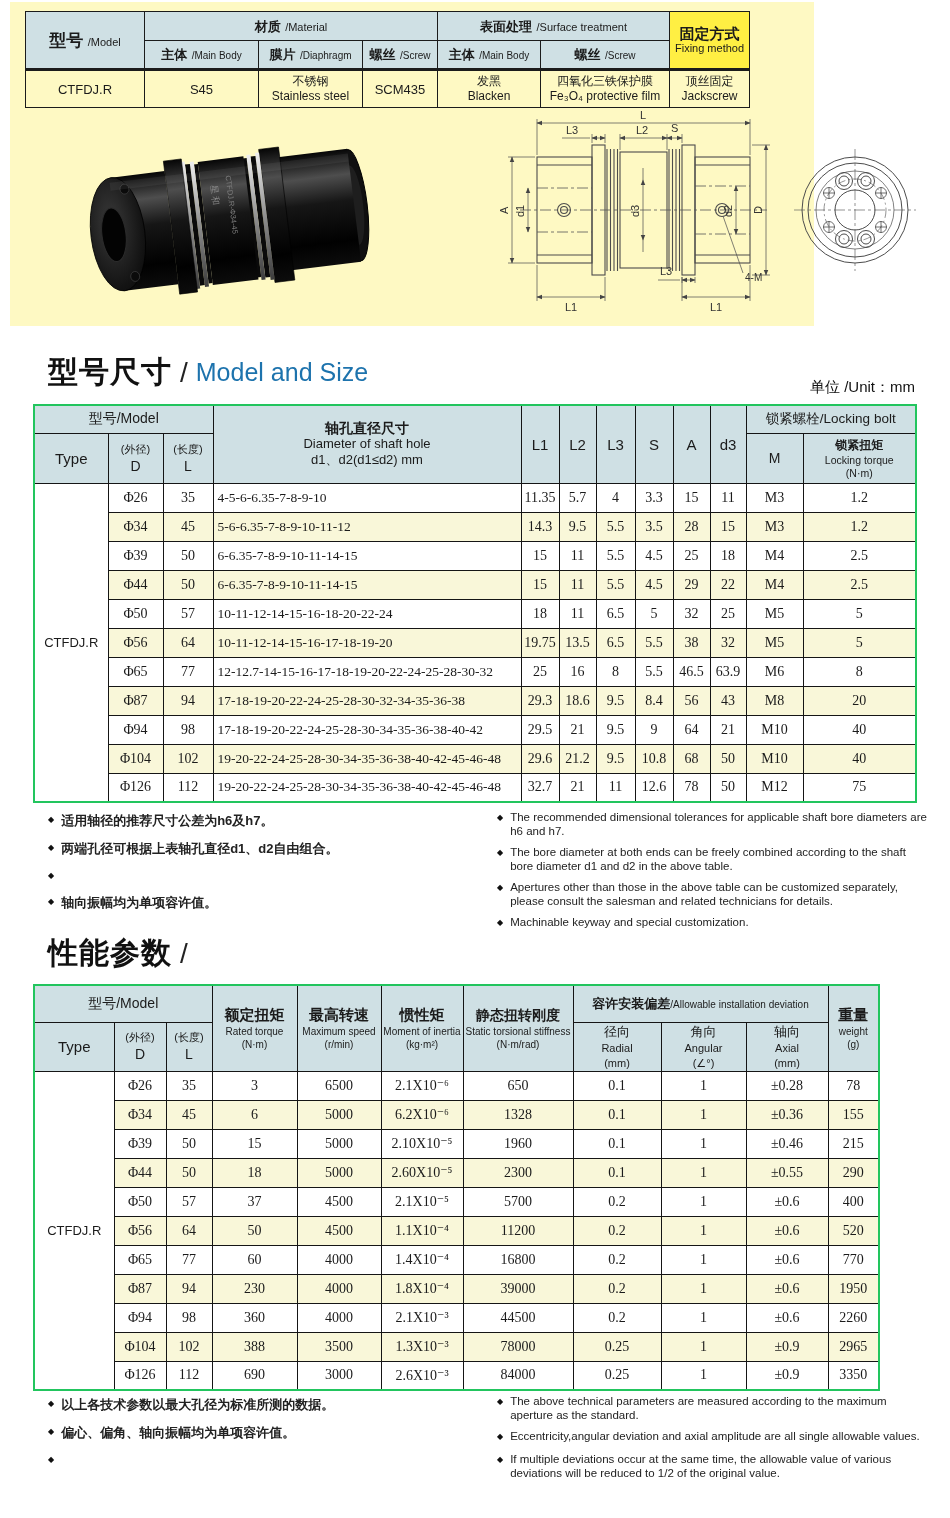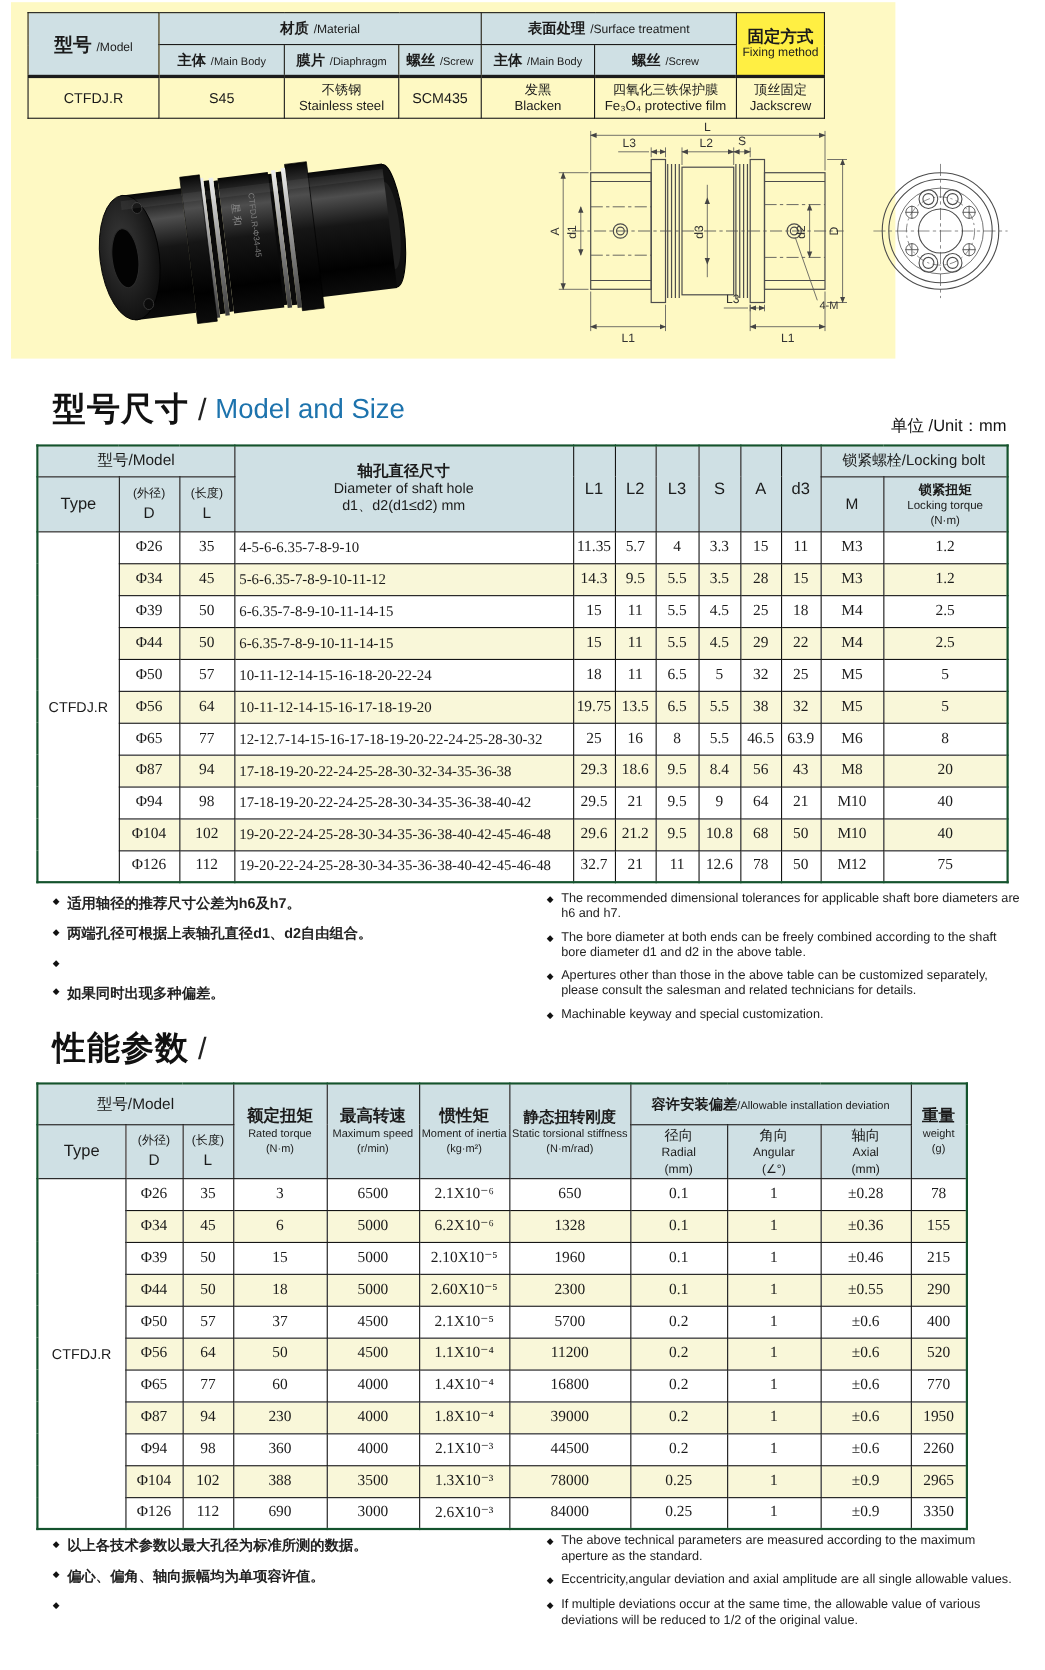--- a/index.html
+++ b/index.html
@@ -34,21 +34,21 @@
   .spec-val { font-size:14px; }
 
   
   .sec-title { position:absolute; left:48px; display:flex; align-items:center; gap:8px; }
   .sec-title .t-zh { font-size:30px; font-weight:bold; color:#111; letter-spacing:1px; }
   .sec-title .t-sl { font-size:28px; color:#222; font-weight:normal; }
   .sec-title .t-en { font-size:25px; color:#1d73ad; }
   .unit-label { position:absolute; font-size:15px; color:#111; }
 
   
-  .tbl { border-collapse:collapse; table-layout:fixed; position:absolute; border:2px solid #14532d; }
+  .tbl { border-collapse:collapse; table-layout:fixed; position:absolute; border:2px solid #22c55e; }
   .tbl th, .tbl td { border:1px solid #151515; text-align:center; vertical-align:middle; padding:0; overflow:hidden; }
   .tbl thead th { background:#cfe0e4; font-weight:normal; }
   .tbl tbody { font-family:"Liberation Serif","DejaVu Serif",serif; font-size:14px; }
   .tbl tbody tr { height:29px; }
   .tbl tbody tr:nth-child(even) td { background:#f9f7d9; }
   .tbl tbody td.type-cell { background:#ffffff; font-family:"Liberation Sans",sans-serif; font-size:13px; }
   .tbl tbody td.left-cell { text-align:left; padding-left:4px; font-size:13.5px; }
   #size-table { left:33px; top:404px; width:882px; }
   #size-table tr.h1 { height:28px; } #size-table tr.h2 { height:50px; }
   #perf-table { left:33px; top:984px; width:845px; }
@@ -517,21 +517,21 @@
     </div>
     <div class="note-item">
       <span class="bullet">◆</span>
       <span class="note-text">两端孔径可根据上表轴孔直径d1、d2自由组合。</span>
     </div>
     <div class="note-item">
       <span class="bullet">◆</span>
     </div>
     <div class="note-item">
       <span class="bullet">◆</span>
-      <span class="note-text">如果同时出现多种偏差。</span>
+      <span class="note-text">轴向振幅均为单项容许值。</span>
     </div>
   </div>
 <div class="notes notes-en" style="left:497px;top:810px">
     <div class="note-item">
       <span class="bullet">◆</span>
       <span class="note-text">The recommended dimensional tolerances for applicable shaft bore diameters are h6 and h7.</span>
     </div>
     <div class="note-item">
       <span class="bullet">◆</span>
       <span class="note-text">The bore diameter at both ends can be freely combined according to the shaft bore diameter d1 and d2 in the above table.</span>

